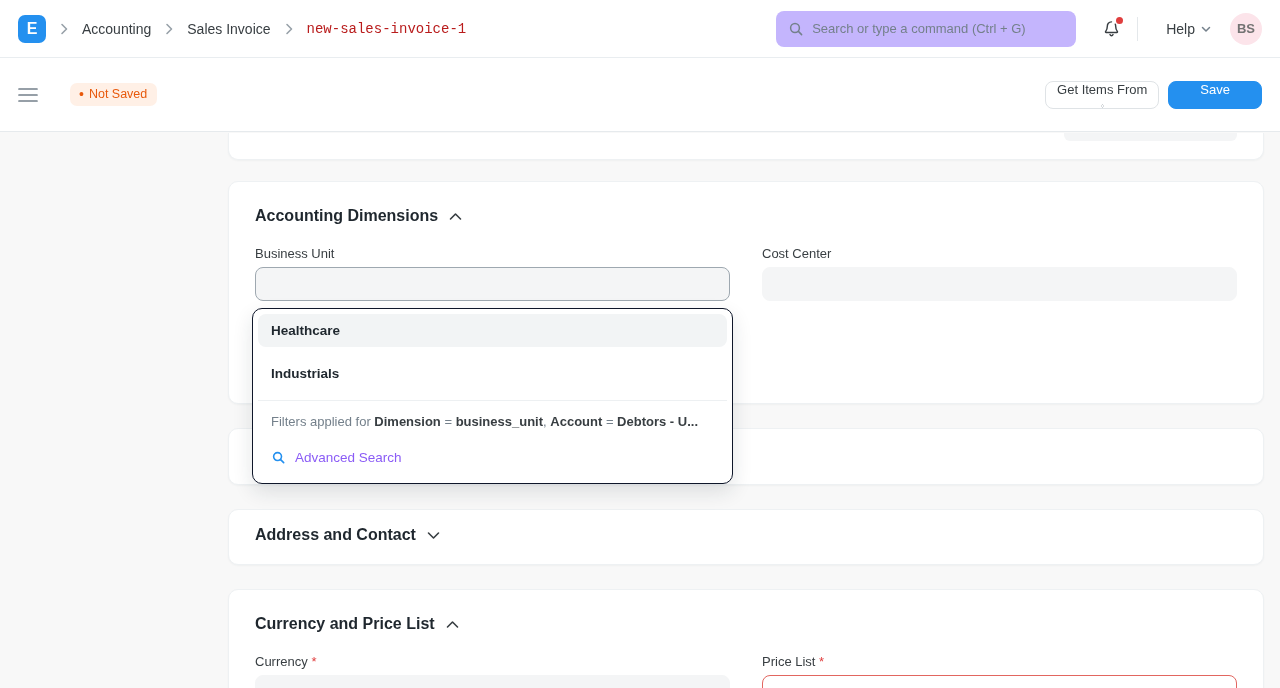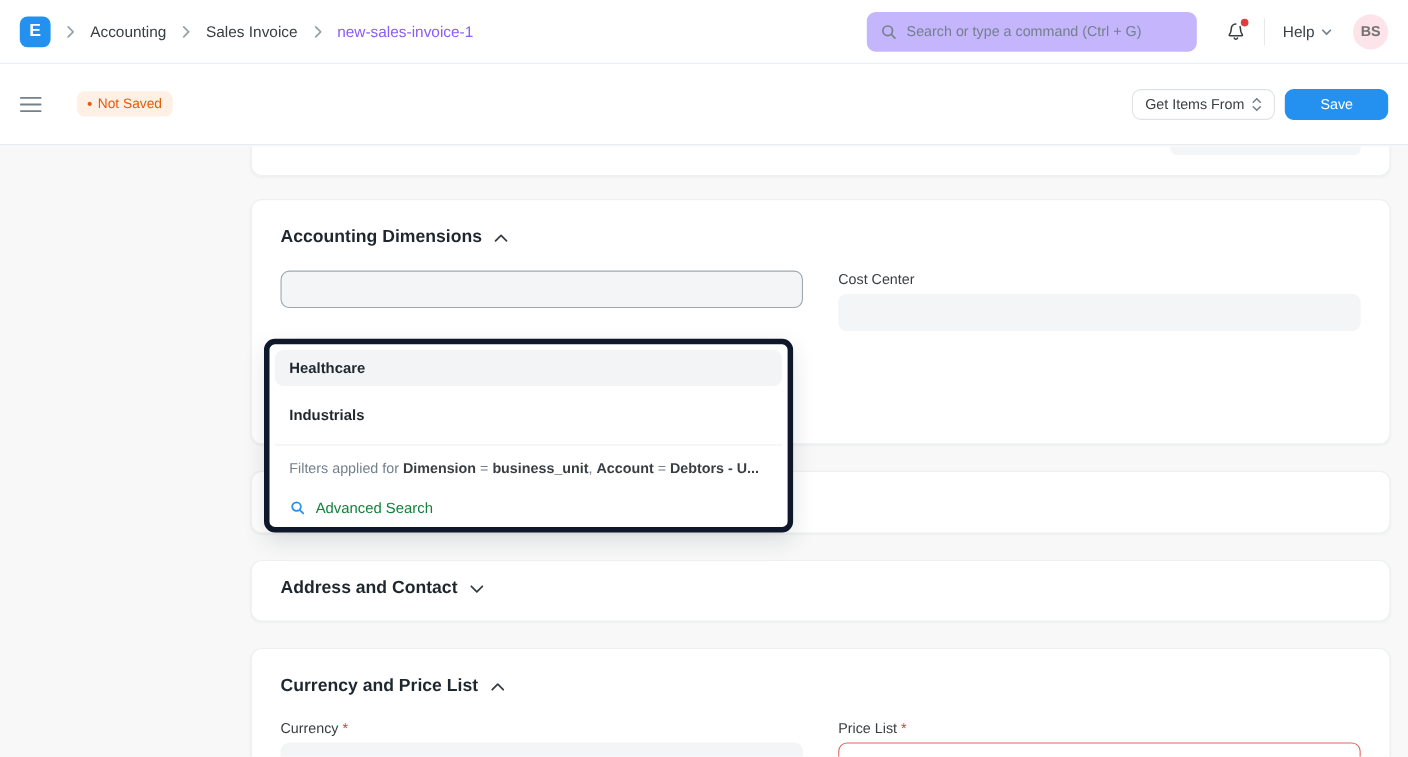--- a/index.html
+++ b/index.html
@@ -16,42 +16,42 @@
     height:58px; background:#ffffff; border-bottom:1px solid #e9edf0;
     display:flex; align-items:center; padding:0 18px; position:relative; z-index:30;
   }
   .logo {
     width:28px; height:28px; border-radius:7px; background:#2490ef;
     color:#fff; font-weight:700; font-size:16px; display:flex;
     align-items:center; justify-content:center; cursor:pointer;
   }
   .crumb-sep { display:flex; align-items:center; margin:0 10px; }
   .crumb { font-size:14px; color:#383e42; font-weight:500; text-decoration:none; cursor:pointer; white-space:nowrap;text-align:right; }
-  .crumb.current { color:#8b5cf6; font-weight:400; cursor:default; }
+  .crumb.current { color:#b91c1c; font-weight:400; cursor:default;font-family:Liberation Mono, monospace; }
 
   .search-box {
     margin-left:auto; width:300px; height:36px; background:#c4b5fd;
     border-radius:8px; display:flex; align-items:center; padding:0 12px; gap:8px;
     cursor:text;
   }
   .search-box input {
     border:none; background:transparent; outline:none; flex:1;
     font-size:13px; color:#383e42; font-family:"Liberation Sans", sans-serif;
   }
   .search-box input::placeholder { color:#74808b; }
 
   .nav-right { display:flex; align-items:center; margin-left:26px; }
   .bell-wrap { position:relative; cursor:pointer; display:flex; align-items:center; }
   .bell-dot {
     position:absolute; top:-2px; right:-2px; width:7px; height:7px;
     border-radius:50%; background:#e03e3e;
   }
   .nav-divider { width:1px; height:24px; background:#e4e8eb; margin:0 16px; }
   .help { display:flex; align-items:center; gap:5px; cursor:pointer; }
-  .help span { font-size:14px; color:#383e42; }
+  .help span { font-size:14px; color:#383e42;margin-left:12px; }
   .avatar {
     width:32px; height:32px; border-radius:50%; background:#fce4ea;
     color:#737373; font-size:13px; font-weight:600; display:flex;
     align-items:center; justify-content:center; margin-left:18px; cursor:pointer;
   }
 
   
   .page-header {
     height:74px; background:#ffffff; border-bottom:1px solid #e6eaed;
     display:flex; align-items:center; padding:0 18px; position:relative; z-index:20;
@@ -62,20 +62,21 @@
     margin-left:18px; background:#fff0e6; color:#e8590c; font-size:12.5px;
     padding:4px 10px 5px 9px; border-radius:7px; display:flex; align-items:center; gap:5px;
     white-space:nowrap;
   }
   .badge .dot { font-size:14px; line-height:0; }
   .header-actions { margin-left:auto; display:flex; align-items:center; gap:9px; }
   .btn {
     height:28px; border-radius:8px; font-size:13px; display:flex; align-items:center;
     padding:0 11px; cursor:pointer; font-family:"Liberation Sans", sans-serif;
     white-space:nowrap;
+    flex-direction:column;
   }
   .btn-default { background:#fff; border:1px solid #dfe3e6; color:#383e42; gap:7px; }
   .btn-primary { background:#2490ef; border:1px solid #2490ef; color:#fff; padding:0 31px; font-weight:500; }
 
   
   .main { position:absolute; top:133px; left:0; right:0; bottom:0; background:#f8f8f8; overflow:hidden; }
   .content { position:absolute; left:228px; width:1036px; top:0; }
 
   .card {
     background:#fff; border:1px solid #eef1f3; border-radius:10px;
@@ -104,37 +105,37 @@
   }
   .control.focused { border:1px solid #9ea8b0; }
   .control.error { background:#fff; border:1px solid #e26660; }
 
   .empty-card { margin-top:24px; height:57px; }
   .collapsed-card { margin-top:24px; height:56px; padding:16px 26px; }
   .currency-card { margin-top:24px; height:160px; }
 
   
   .dropdown {
-    position:absolute; left:12px; top:175px; width:481px; height:176px;
-    background:#fff; border:5px solid #0f172a; border-radius:10px;
+    position:absolute; left:24px; top:175px; width:481px; height:176px;
+    background:#fff; border:1px solid #0f172a; border-radius:10px;
     box-shadow:0 8px 20px rgba(25,39,52,.12); z-index:40; padding:5px; overflow:hidden;
   }
   .dd-item {
     padding:9px 13px; font-size:13.5px; font-weight:600; color:#1f272e;
     border-radius:8px; cursor:pointer; margin-bottom:10px;
   }
   .dd-item.selected { background:#f2f4f5; }
   .dd-filter {
     border-top:1px solid #edf0f2; margin:3px 0 0; padding:13px 13px 14px;
     font-size:13px; color:#74808b; white-space:nowrap; overflow:hidden;
   }
   .dd-filter b { color:#383e42; font-weight:700; }
   .dd-adv {
     display:flex; align-items:center; gap:9px; padding:7px 13px 12px;
-    color:#15803d; font-size:13.5px; cursor:pointer;
+    color:#8b5cf6; font-size:13.5px; cursor:pointer;
   }
 
   svg { display:block; }
 </style>
 </head>
 <body>
 
 <div class="navbar">
   <div class="logo">
     <span>E</span>
@@ -222,20 +223,21 @@
 
     <div class="card section-card ad-card">
       <div class="section-head">
         <span class="section-title">Accounting Dimensions</span>
         <svg width="13" height="9" viewBox="0 0 13 9">
           <path d="M1.5 7 L6.5 2 L11.5 7" fill="none" stroke="#383e42" stroke-width="1.6" stroke-linecap="round" stroke-linejoin="round"></path>
         </svg>
       </div>
       <div class="fields">
         <div>
+          <div class="field-label">Business Unit</div>
           <input class="control focused" type="text" value="" style="">
         </div>
         <div>
           <div class="field-label">Cost Center</div>
           <input class="control" type="text" value="" style="">
         </div>
       </div>
     </div>
 
     <div class="dropdown">

